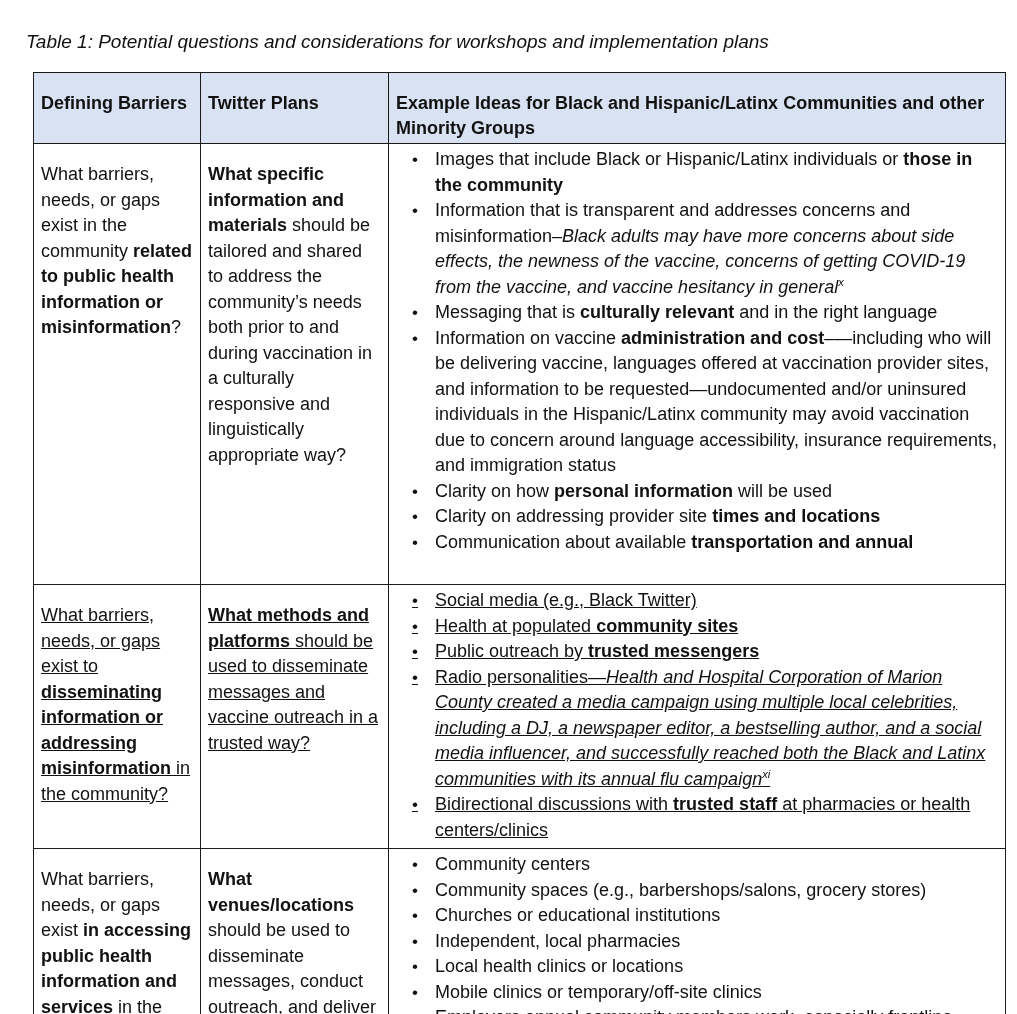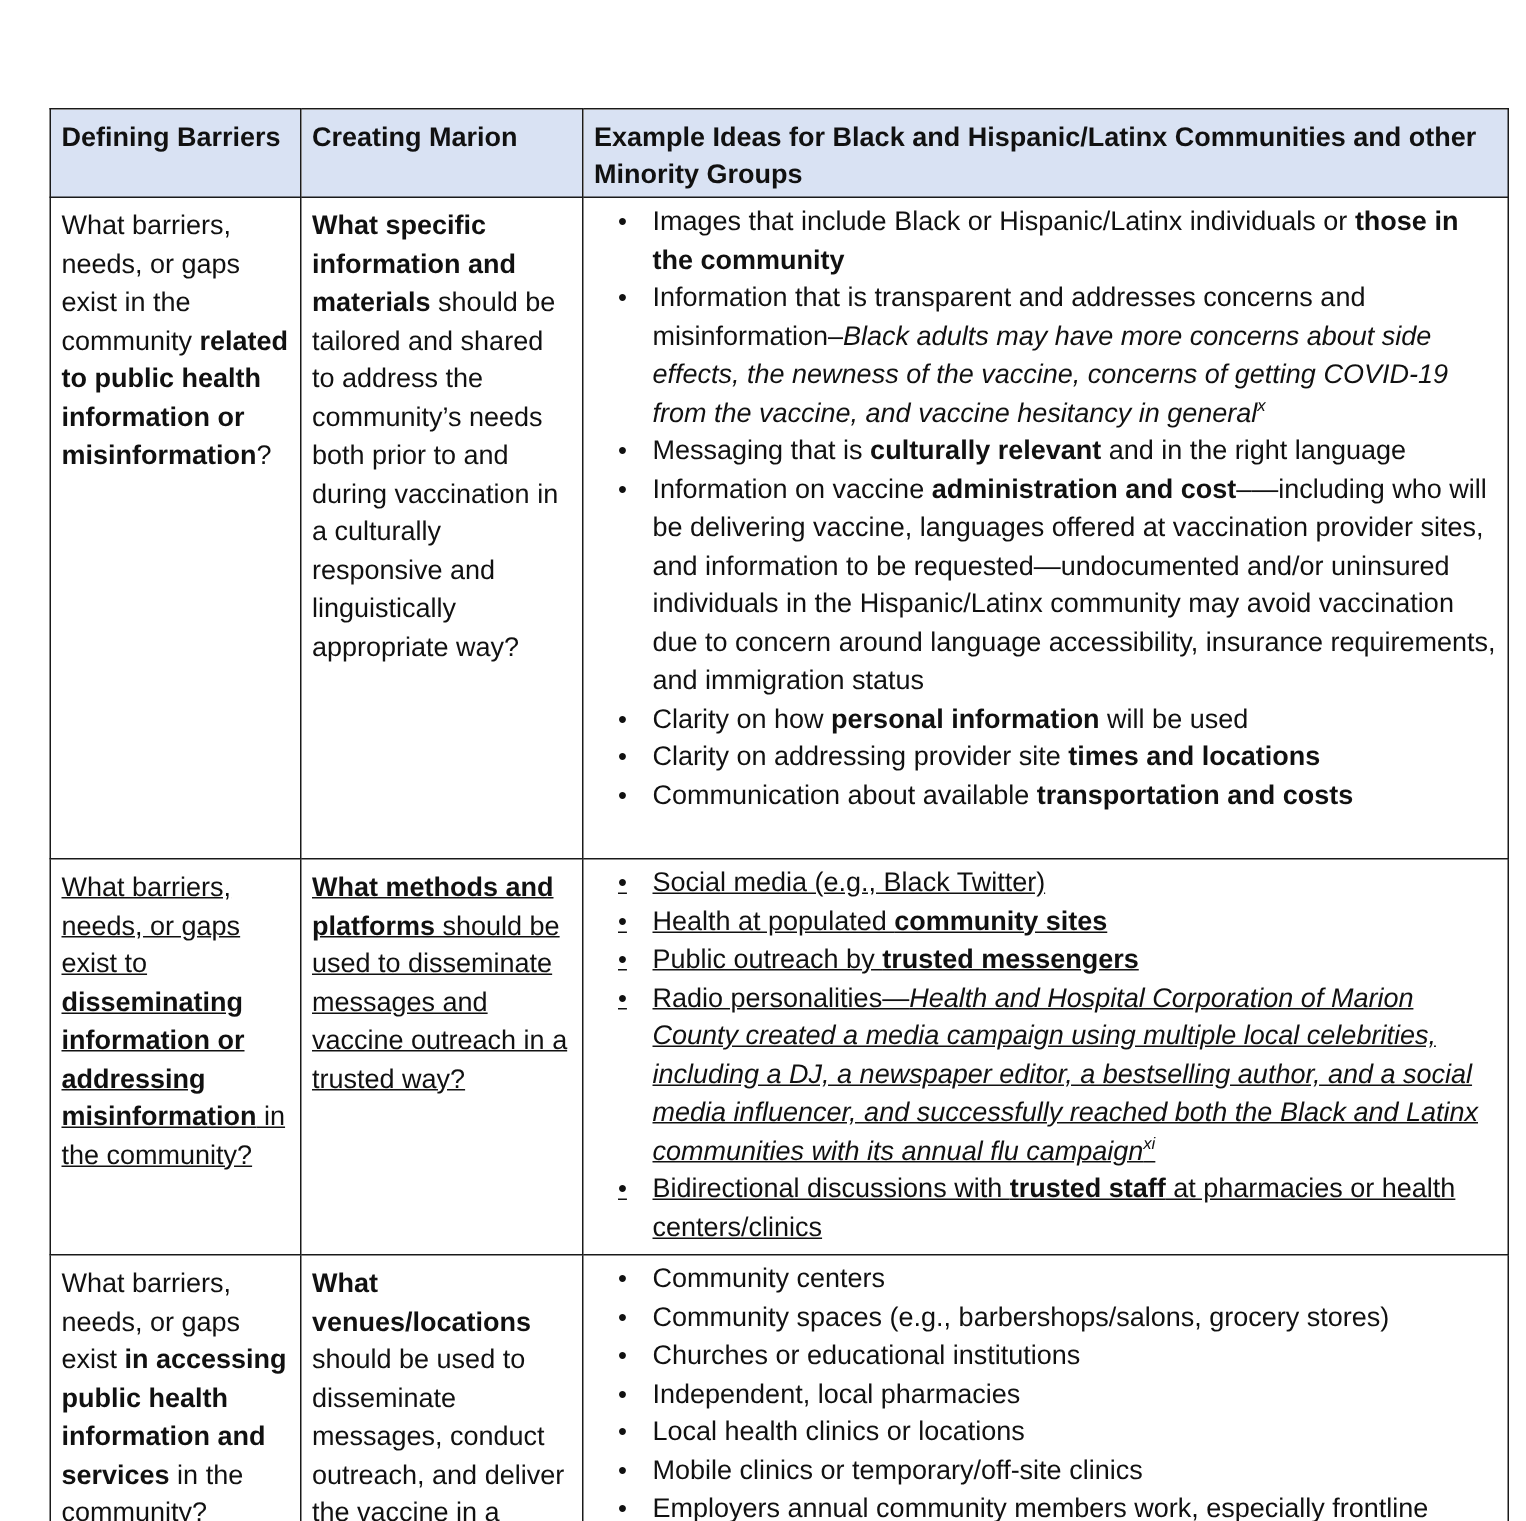--- a/index.html
+++ b/index.html
@@ -32,21 +32,21 @@
     line-height: 25.5px;
   }
   table.main-table col.c1 { width: 167px; }
   table.main-table col.c2 { width: 188px; }
   table.main-table col.c3 { width: 617px; }
 
   th, td {
     border: 1.6px solid var(--border-color, #1a1a1a);
     vertical-align: top;
     text-align: left;
-    padding: 6px 7px 2px 7px;
+    padding: 18px 7px 2px 7px;
     overflow: hidden;
   }
   th {
     background: var(--header-bg, #d9e2f3);
     font-weight: bold;
     font-size: 18px;
     line-height: 25px;
     height: 52px;
     box-sizing: border-box;
   }
@@ -67,31 +67,32 @@
   .bullet-marker {
     padding-left: 15px;
     font-size: 17px;
   }
 </style>
 </head>
 <body>
 
 <div class="page">
 
+  <div class="doc-title">Table 1: Potential questions and considerations for workshops and implementation plans</div>
 
   <table class="main-table">
     <colgroup>
         <col class="c1">
         <col class="c2">
         <col class="c3">
       </colgroup>
     <thead>
       <tr>
         <th>Defining Barriers</th>
-        <th>Creating Marion</th>
+        <th>Twitter Plans</th>
         <th>Example Ideas for Black and Hispanic/Latinx Communities and other Minority Groups</th>
       </tr>
     </thead>
     <tbody>
       <tr class="body-row-1">
         <td><span>What barriers, needs, or gaps exist in the community </span><span class="b">related to public health information or misinformation</span><span>?</span></td>
         <td><span class="b">What specific information and materials</span><span> should be tailored and shared to address the community’s needs both prior to and during vaccination in a culturally responsive and linguistically appropriate way?</span></td>
         <td class="examples-cell">
             <div class="bullet-item">
               <span class="bullet-marker">•</span>
@@ -112,21 +113,21 @@
             <div class="bullet-item">
               <span class="bullet-marker">•</span>
               <span class="bullet-text"><span>Clarity on how </span><span class="b">personal information</span><span> will be used</span></span>
             </div>
             <div class="bullet-item">
               <span class="bullet-marker">•</span>
               <span class="bullet-text"><span>Clarity on addressing provider site </span><span class="b">times and locations</span></span>
             </div>
             <div class="bullet-item">
               <span class="bullet-marker">•</span>
-              <span class="bullet-text"><span>Communication about available </span><span class="b">transportation and costs</span></span>
+              <span class="bullet-text"><span>Communication about available </span><span class="b">transportation and annual</span></span>
             </div>
           </td>
       </tr>
       <tr class="body-row-2">
         <td><span>What barriers, needs, or gaps exist to </span><span class="b">disseminating information or addressing misinformation</span><span> in the community?</span></td>
         <td><span class="b">What methods and platforms</span><span> should be used to disseminate messages and vaccine outreach in a trusted way?</span></td>
         <td class="examples-cell">
             <div class="bullet-item">
               <span class="bullet-marker">•</span>
               <span class="bullet-text"><span>Social media (e.g., Black Twitter)</span></span>

